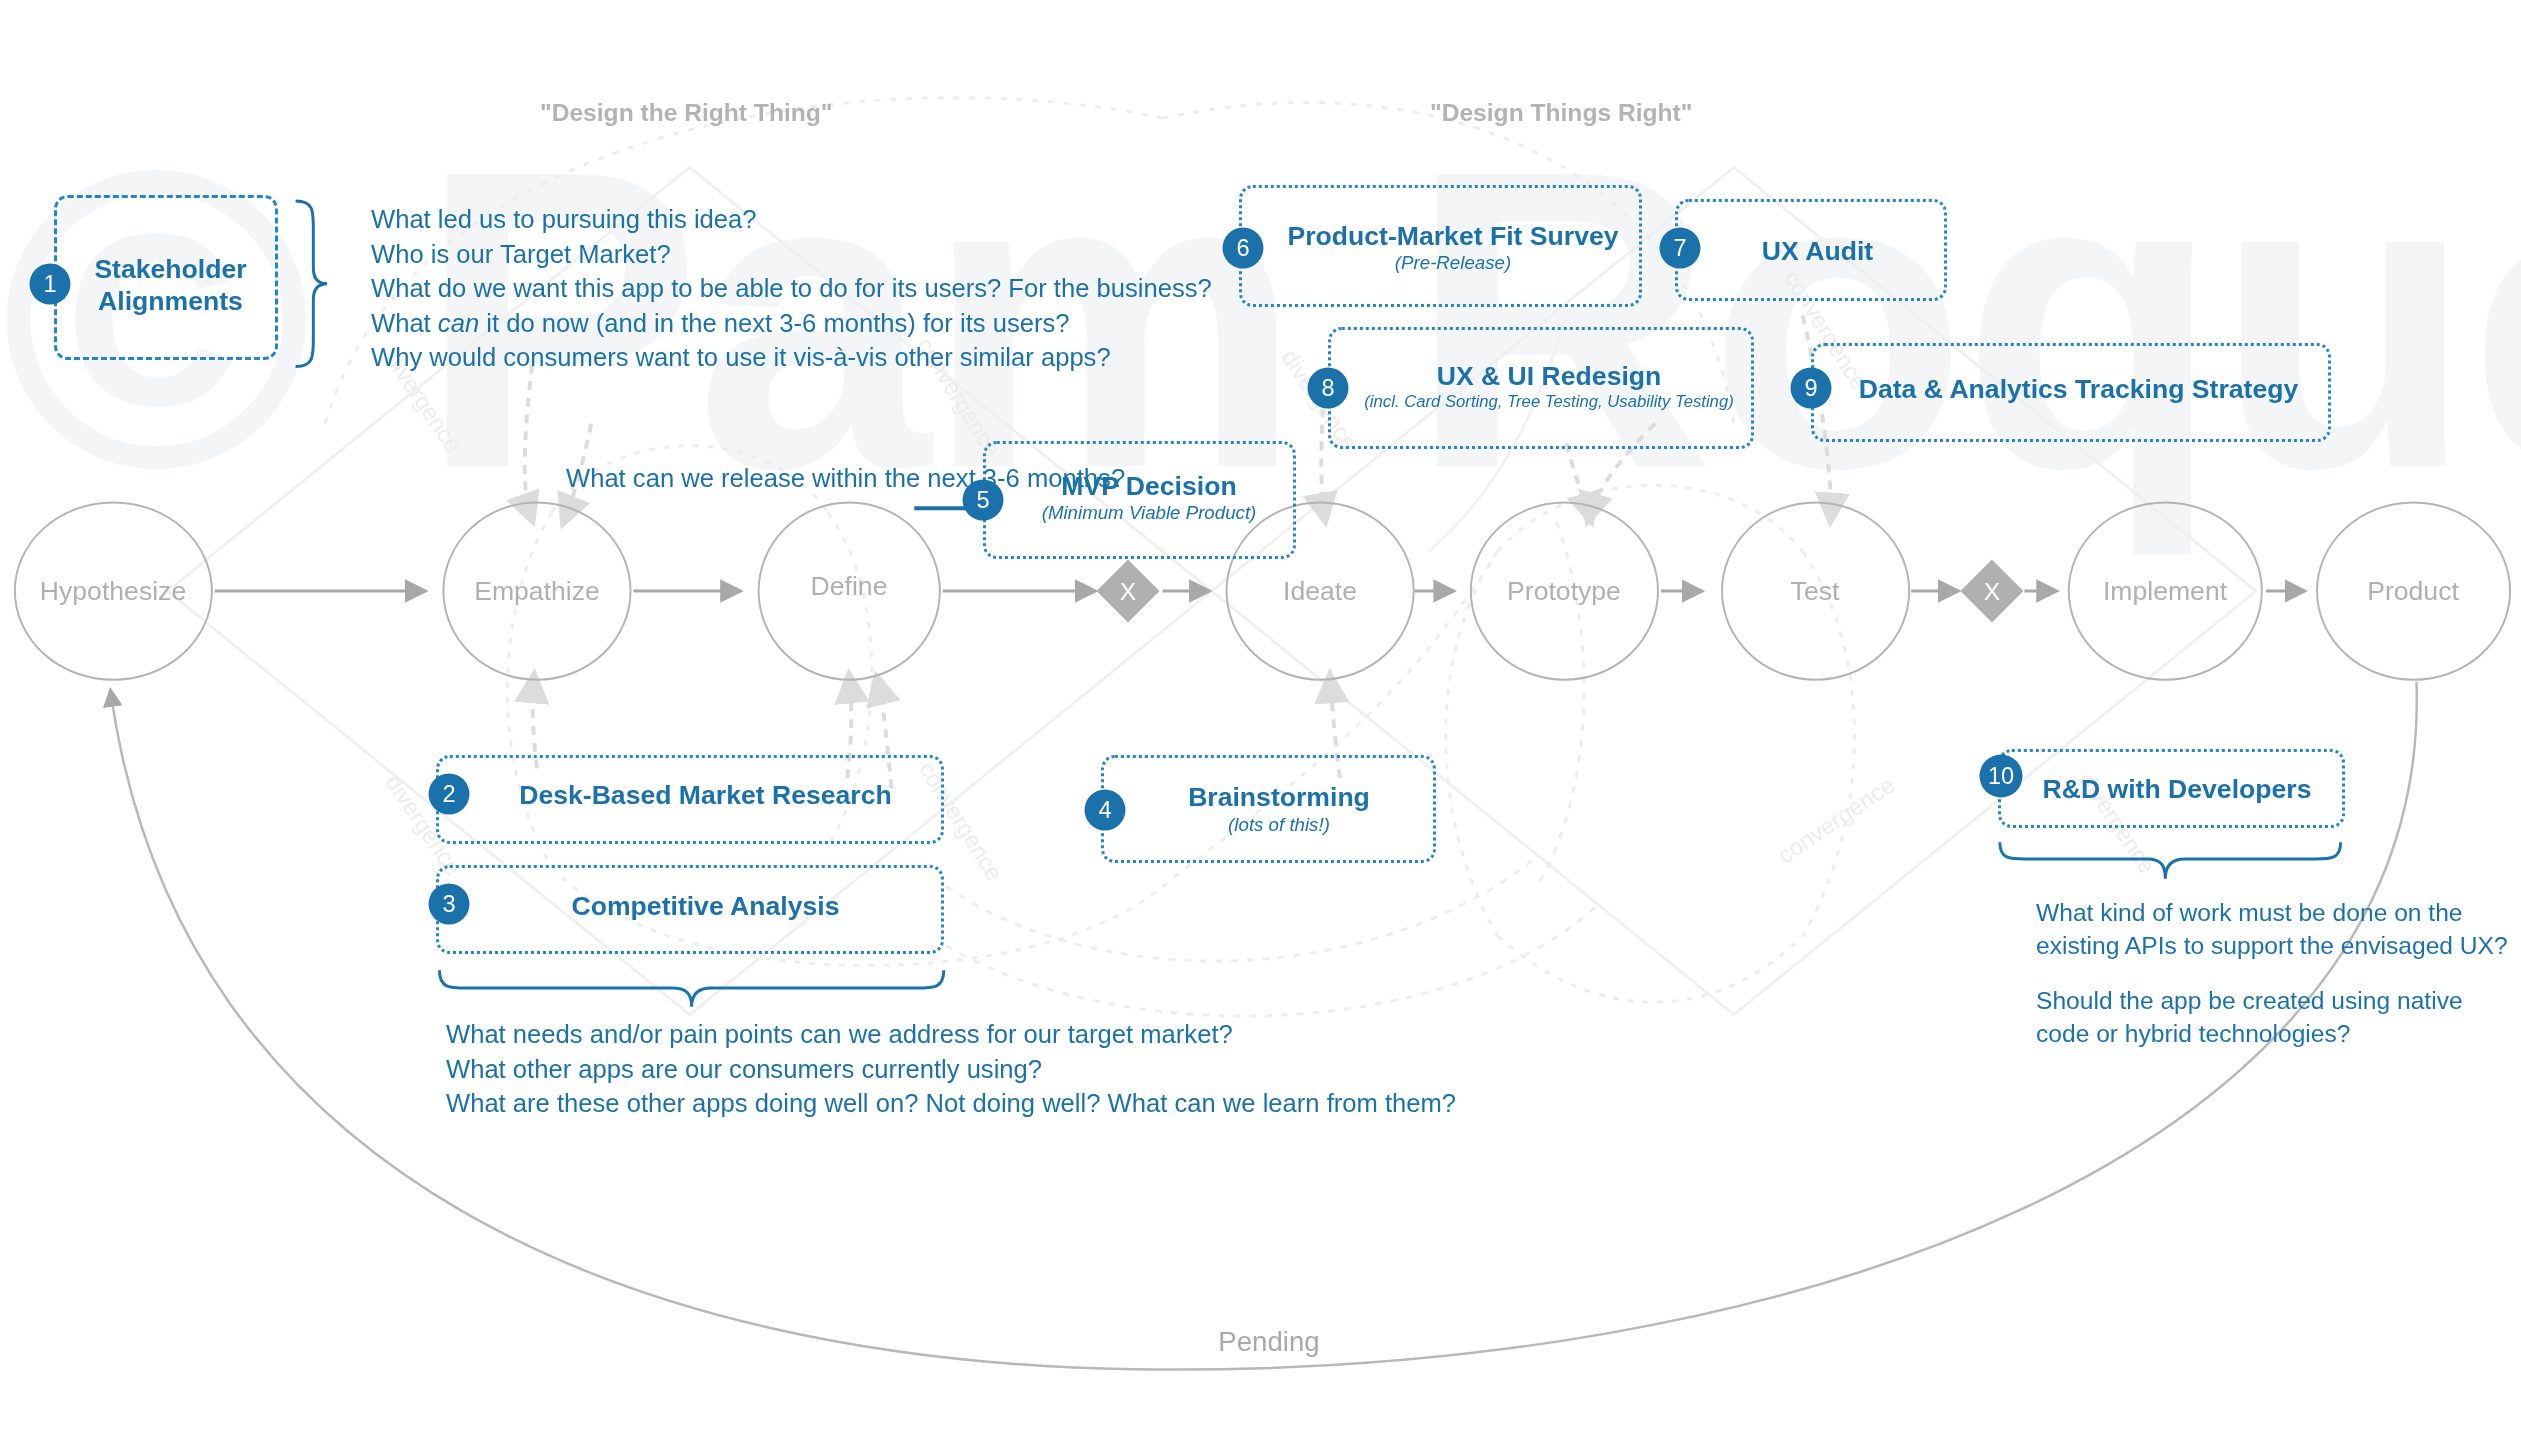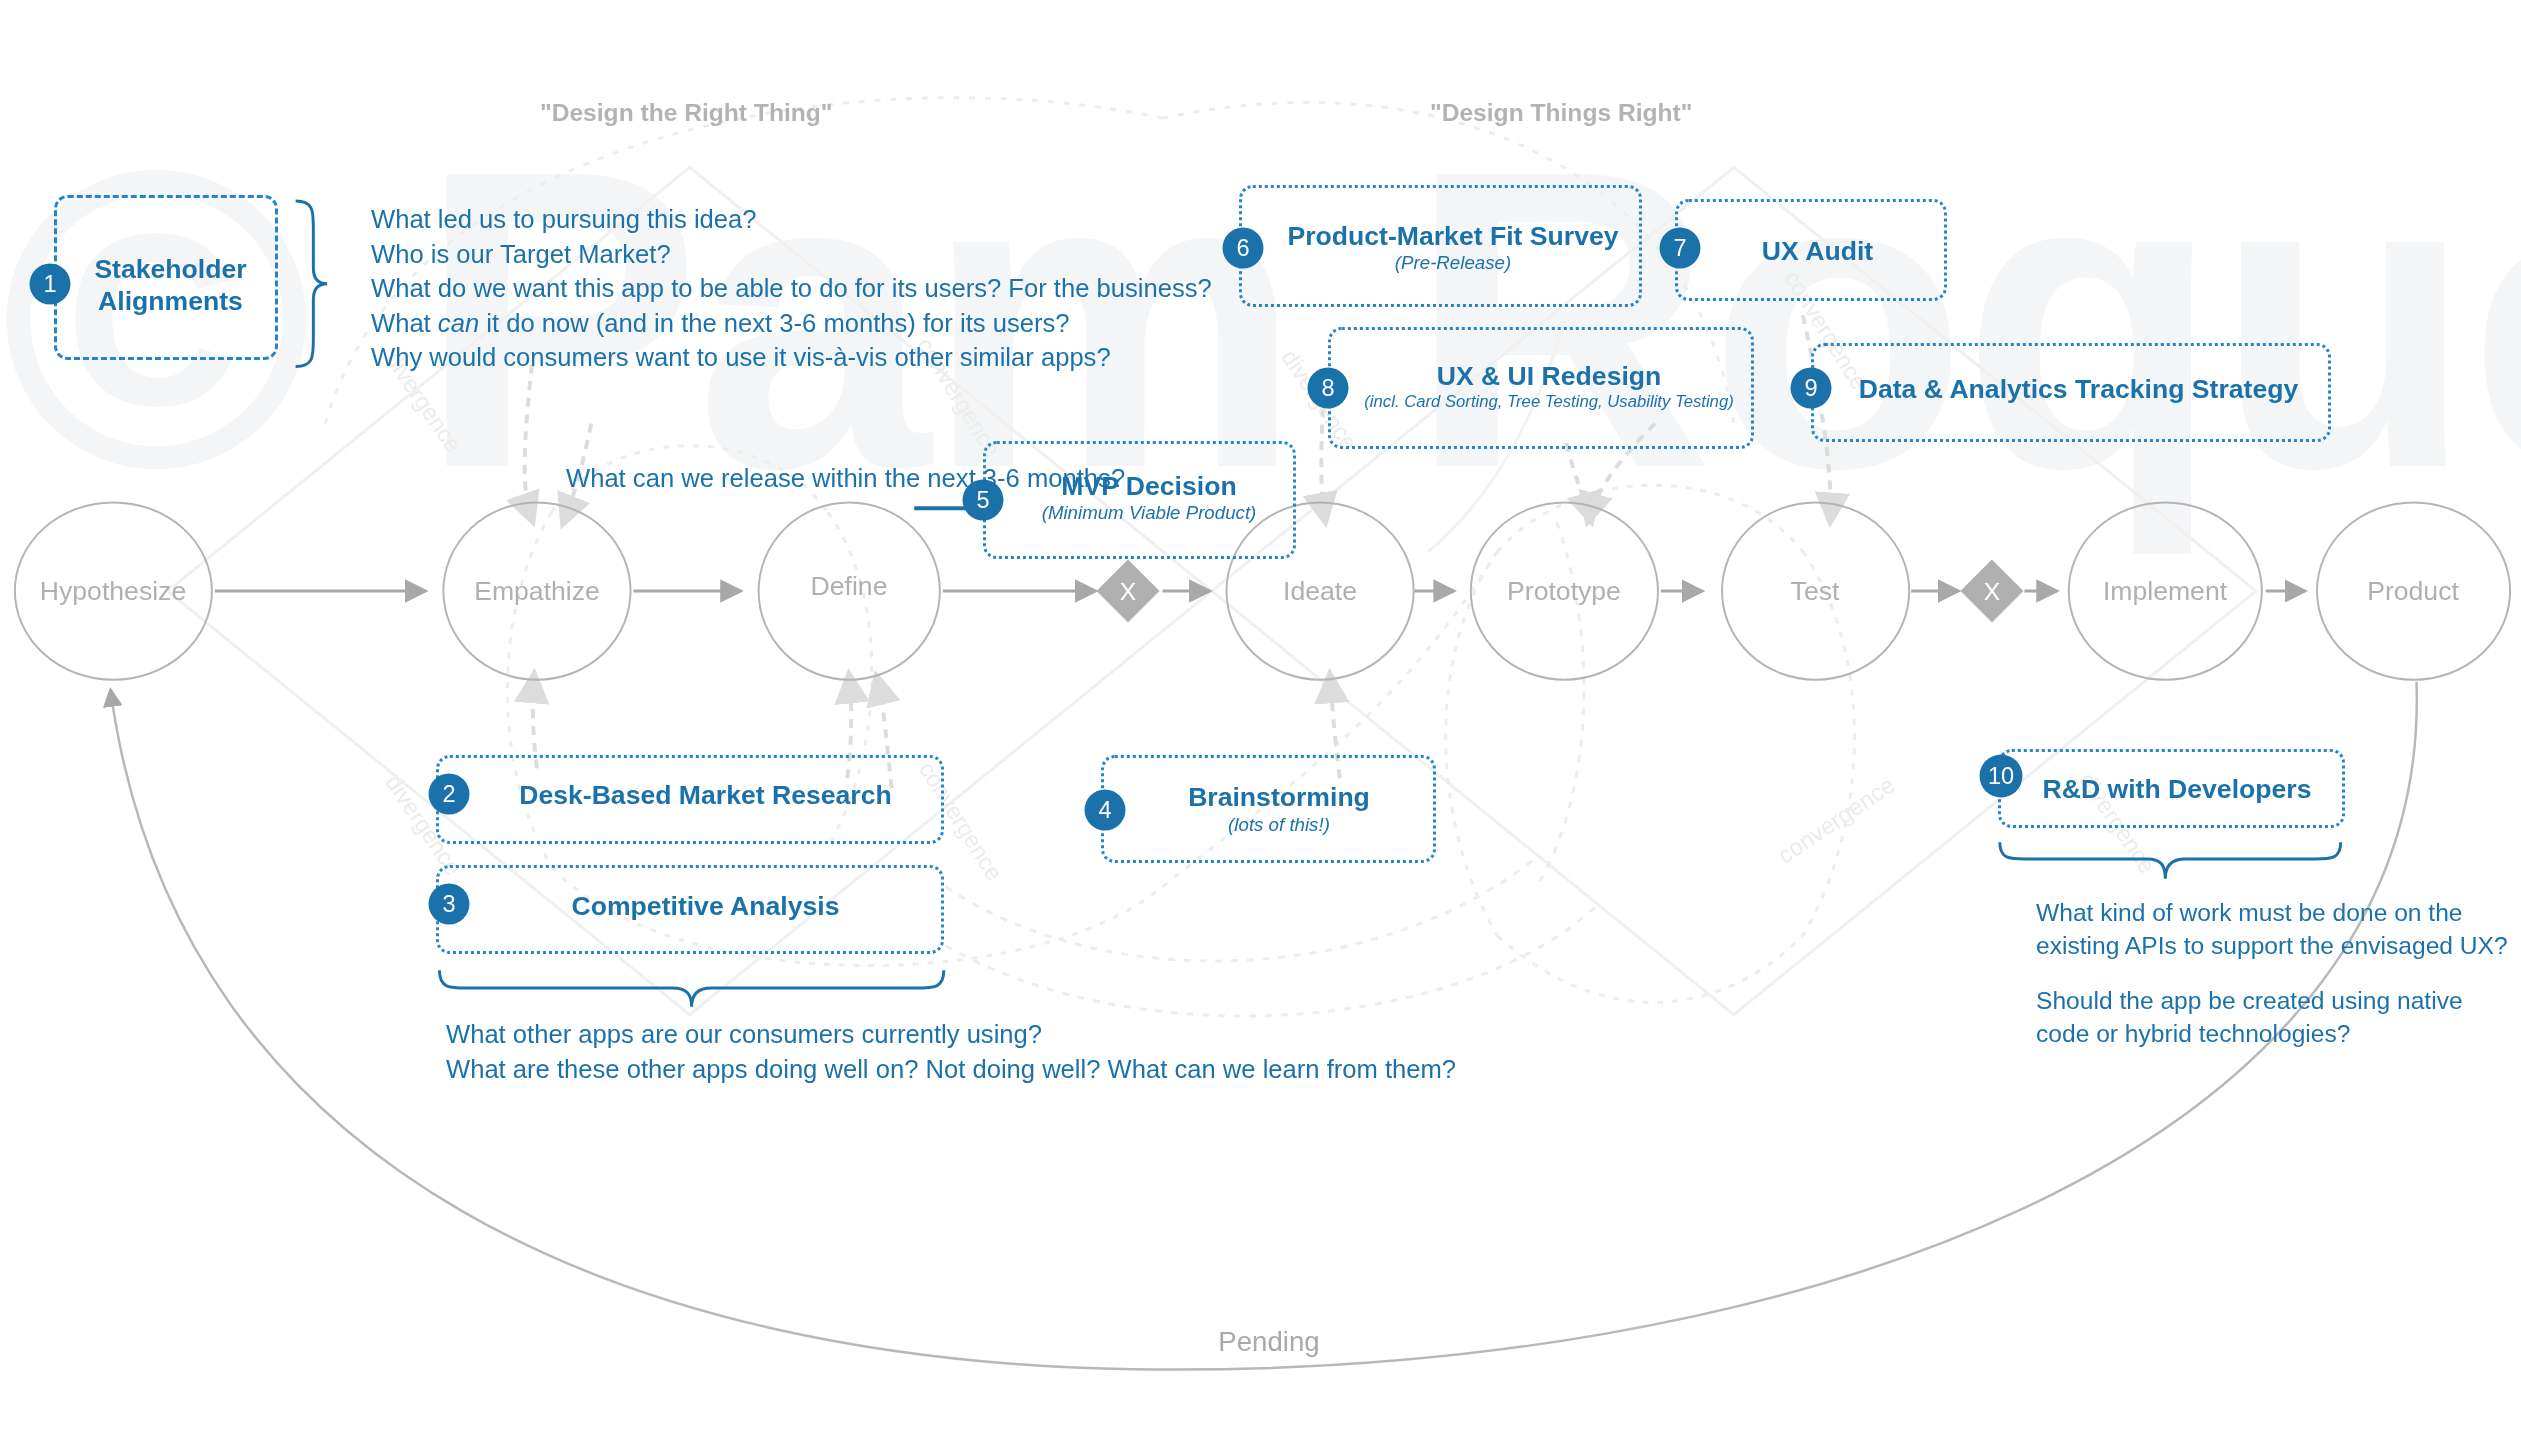--- a/index.html
+++ b/index.html
@@ -299,20 +299,21 @@
 
   <div class="card card-dotted" style="left:436px;top:865px;width:508px;height:89px;"></div>
   <div class="badge" style="left:449px;top:904px;width:41px;height:41px;">3</div>
   <div class="card-title" style="left:479px;width:453px;top:891px;">Competitive Analysis</div>
 
   <svg class="layer" viewBox="0 0 2560 1475">
     <path d="M446,985 C446,1003 456,1003 474,1003 L682,1003 C698,1003 702,1010 702,1022 C702,1010 708,1003 722,1003 L930,1003 C948,1003 958,1003 958,985" fill="none" stroke="#1b72ab" stroke-width="3"></path>
   </svg>
 
   <div class="qblock" style="left:446px;top:1017px;">
+    <span class="ln">What needs and/or pain points can we address for our target market?</span>
     <span class="ln">What other apps are our consumers currently using?</span>
     <span class="ln">What are these other apps doing well on? Not doing well? What can we learn from them?</span>
   </div>
 
   <div class="card card-dotted" style="left:1101px;top:755px;width:335px;height:108px;"></div>
   <div class="badge" style="left:1105px;top:810px;width:41px;height:41px;">4</div>
   <div class="card-title" style="left:1131px;width:296px;top:782px;">Brainstorming</div>
   <div class="card-sub" style="left:1131px;width:296px;top:814px;">(lots of this!)</div>
 
   <div class="card card-dotted" style="left:1998px;top:749px;width:347px;height:79px;"></div>

